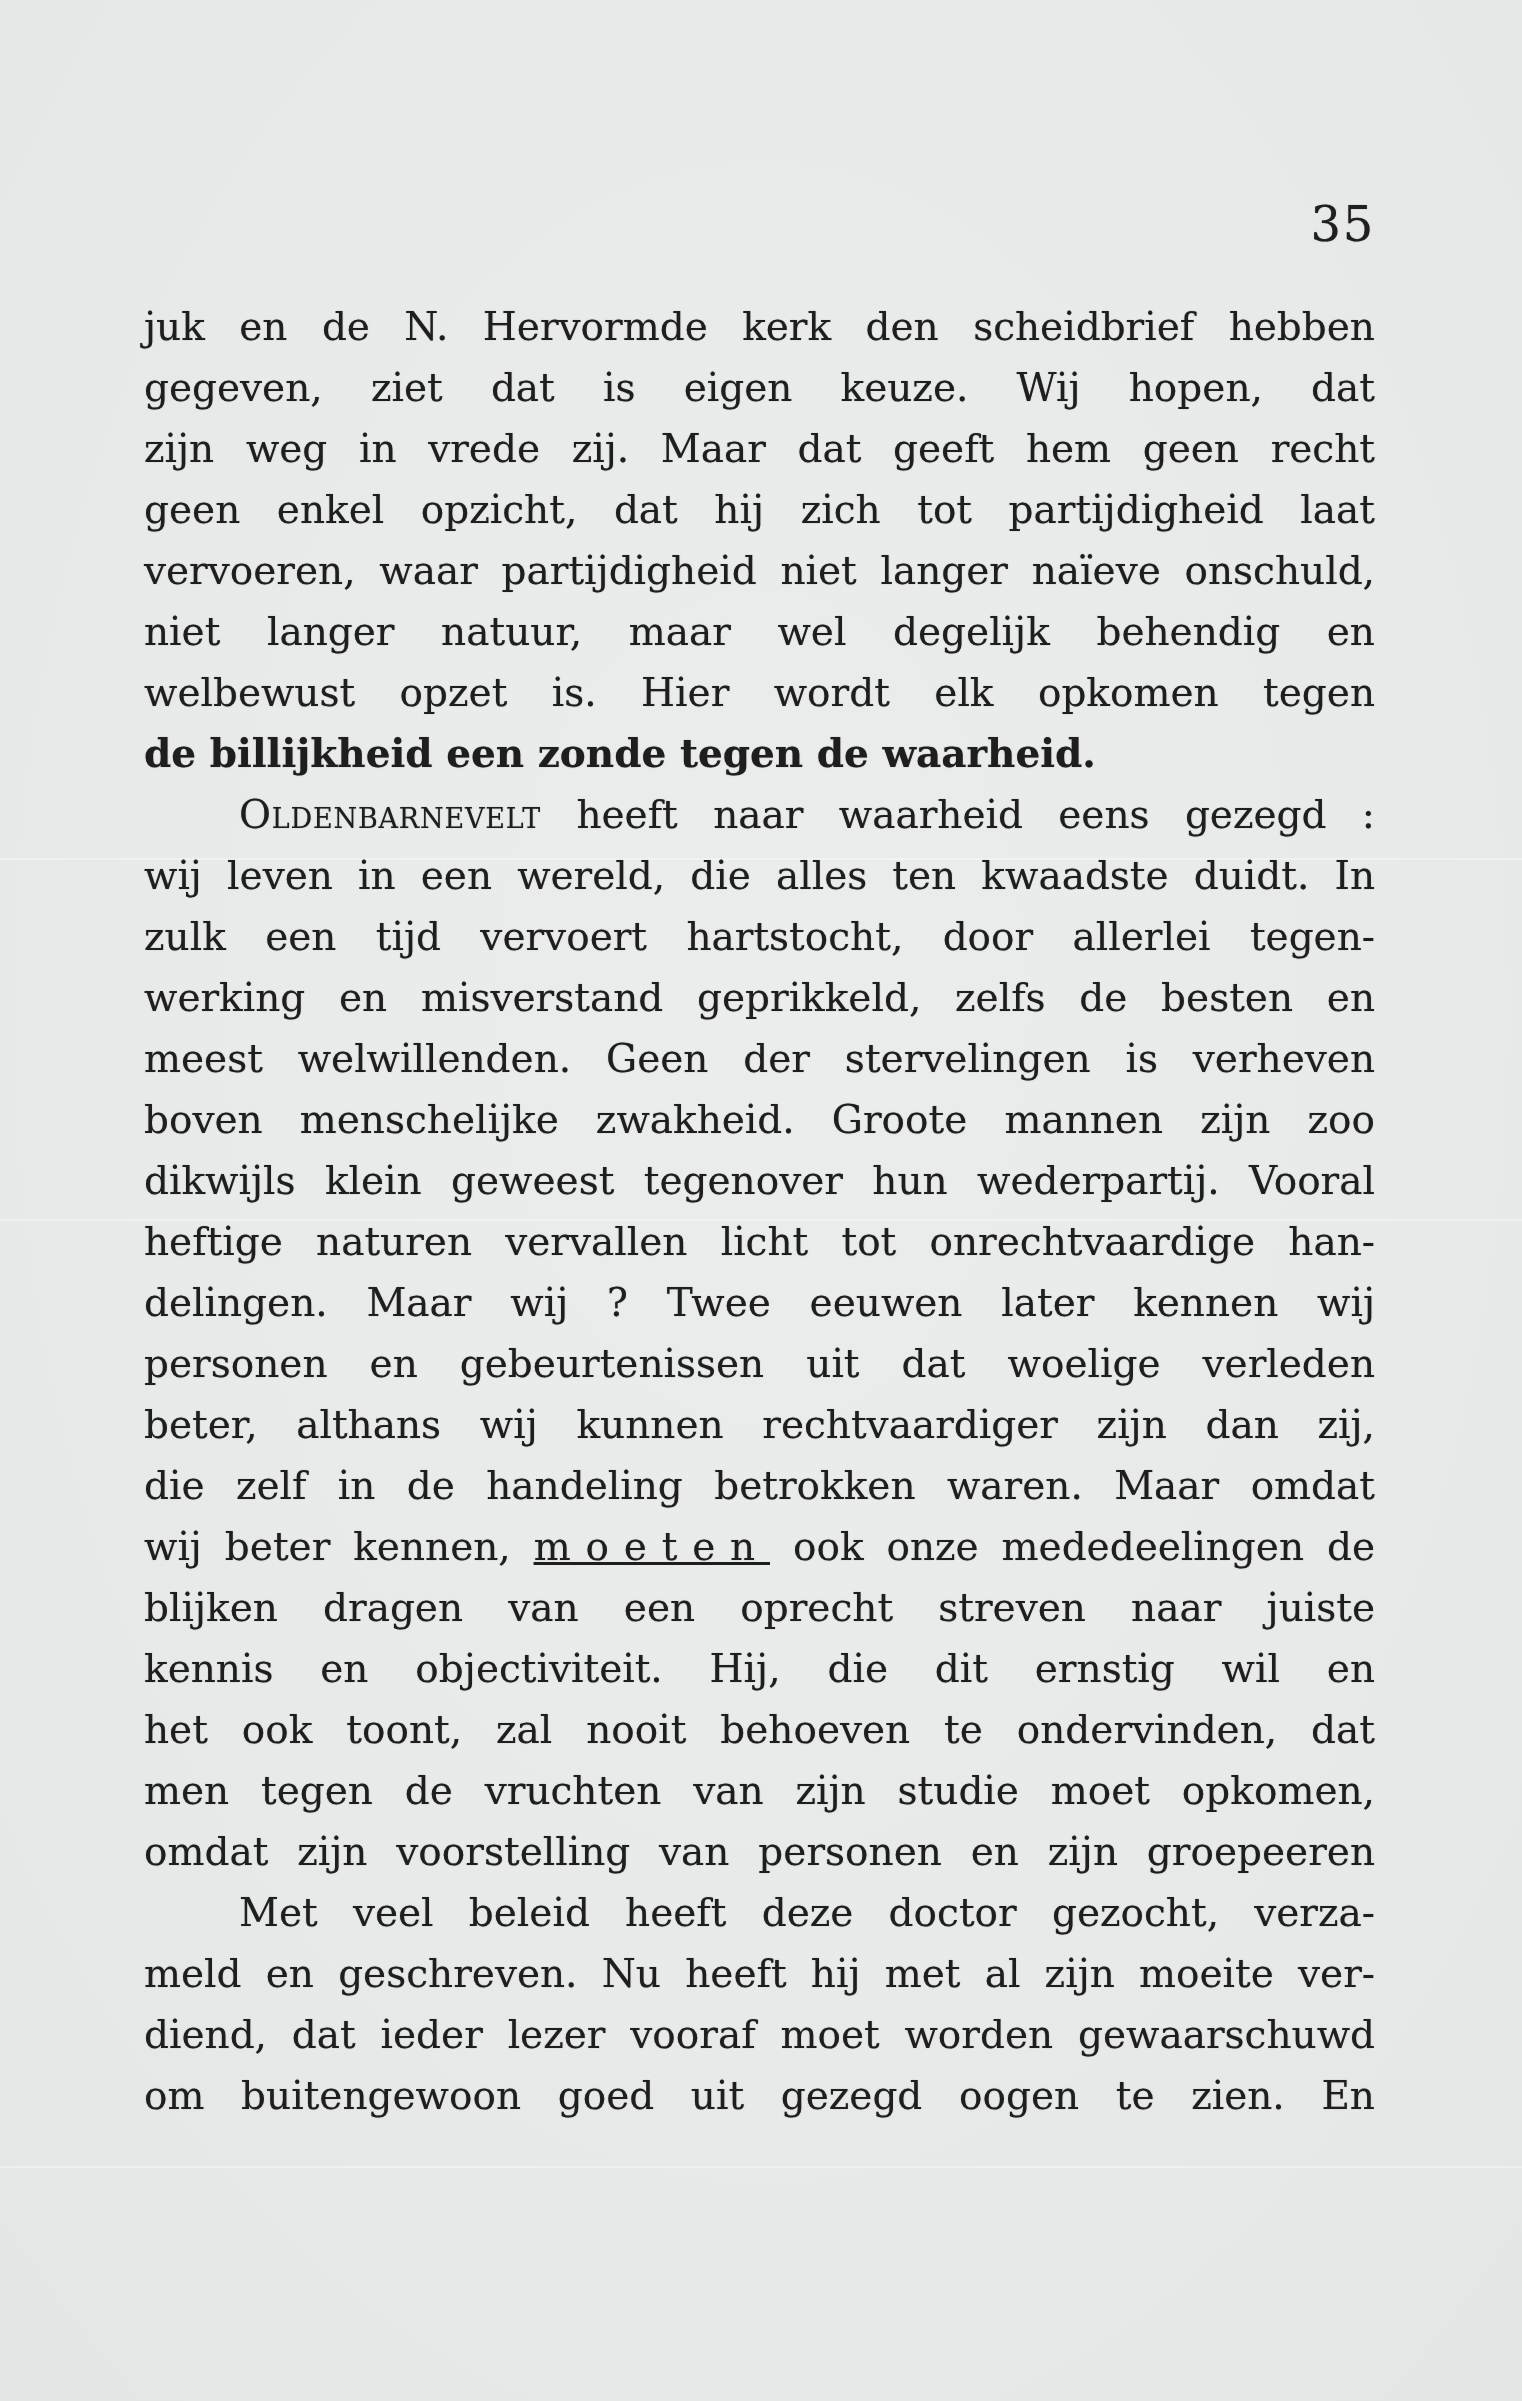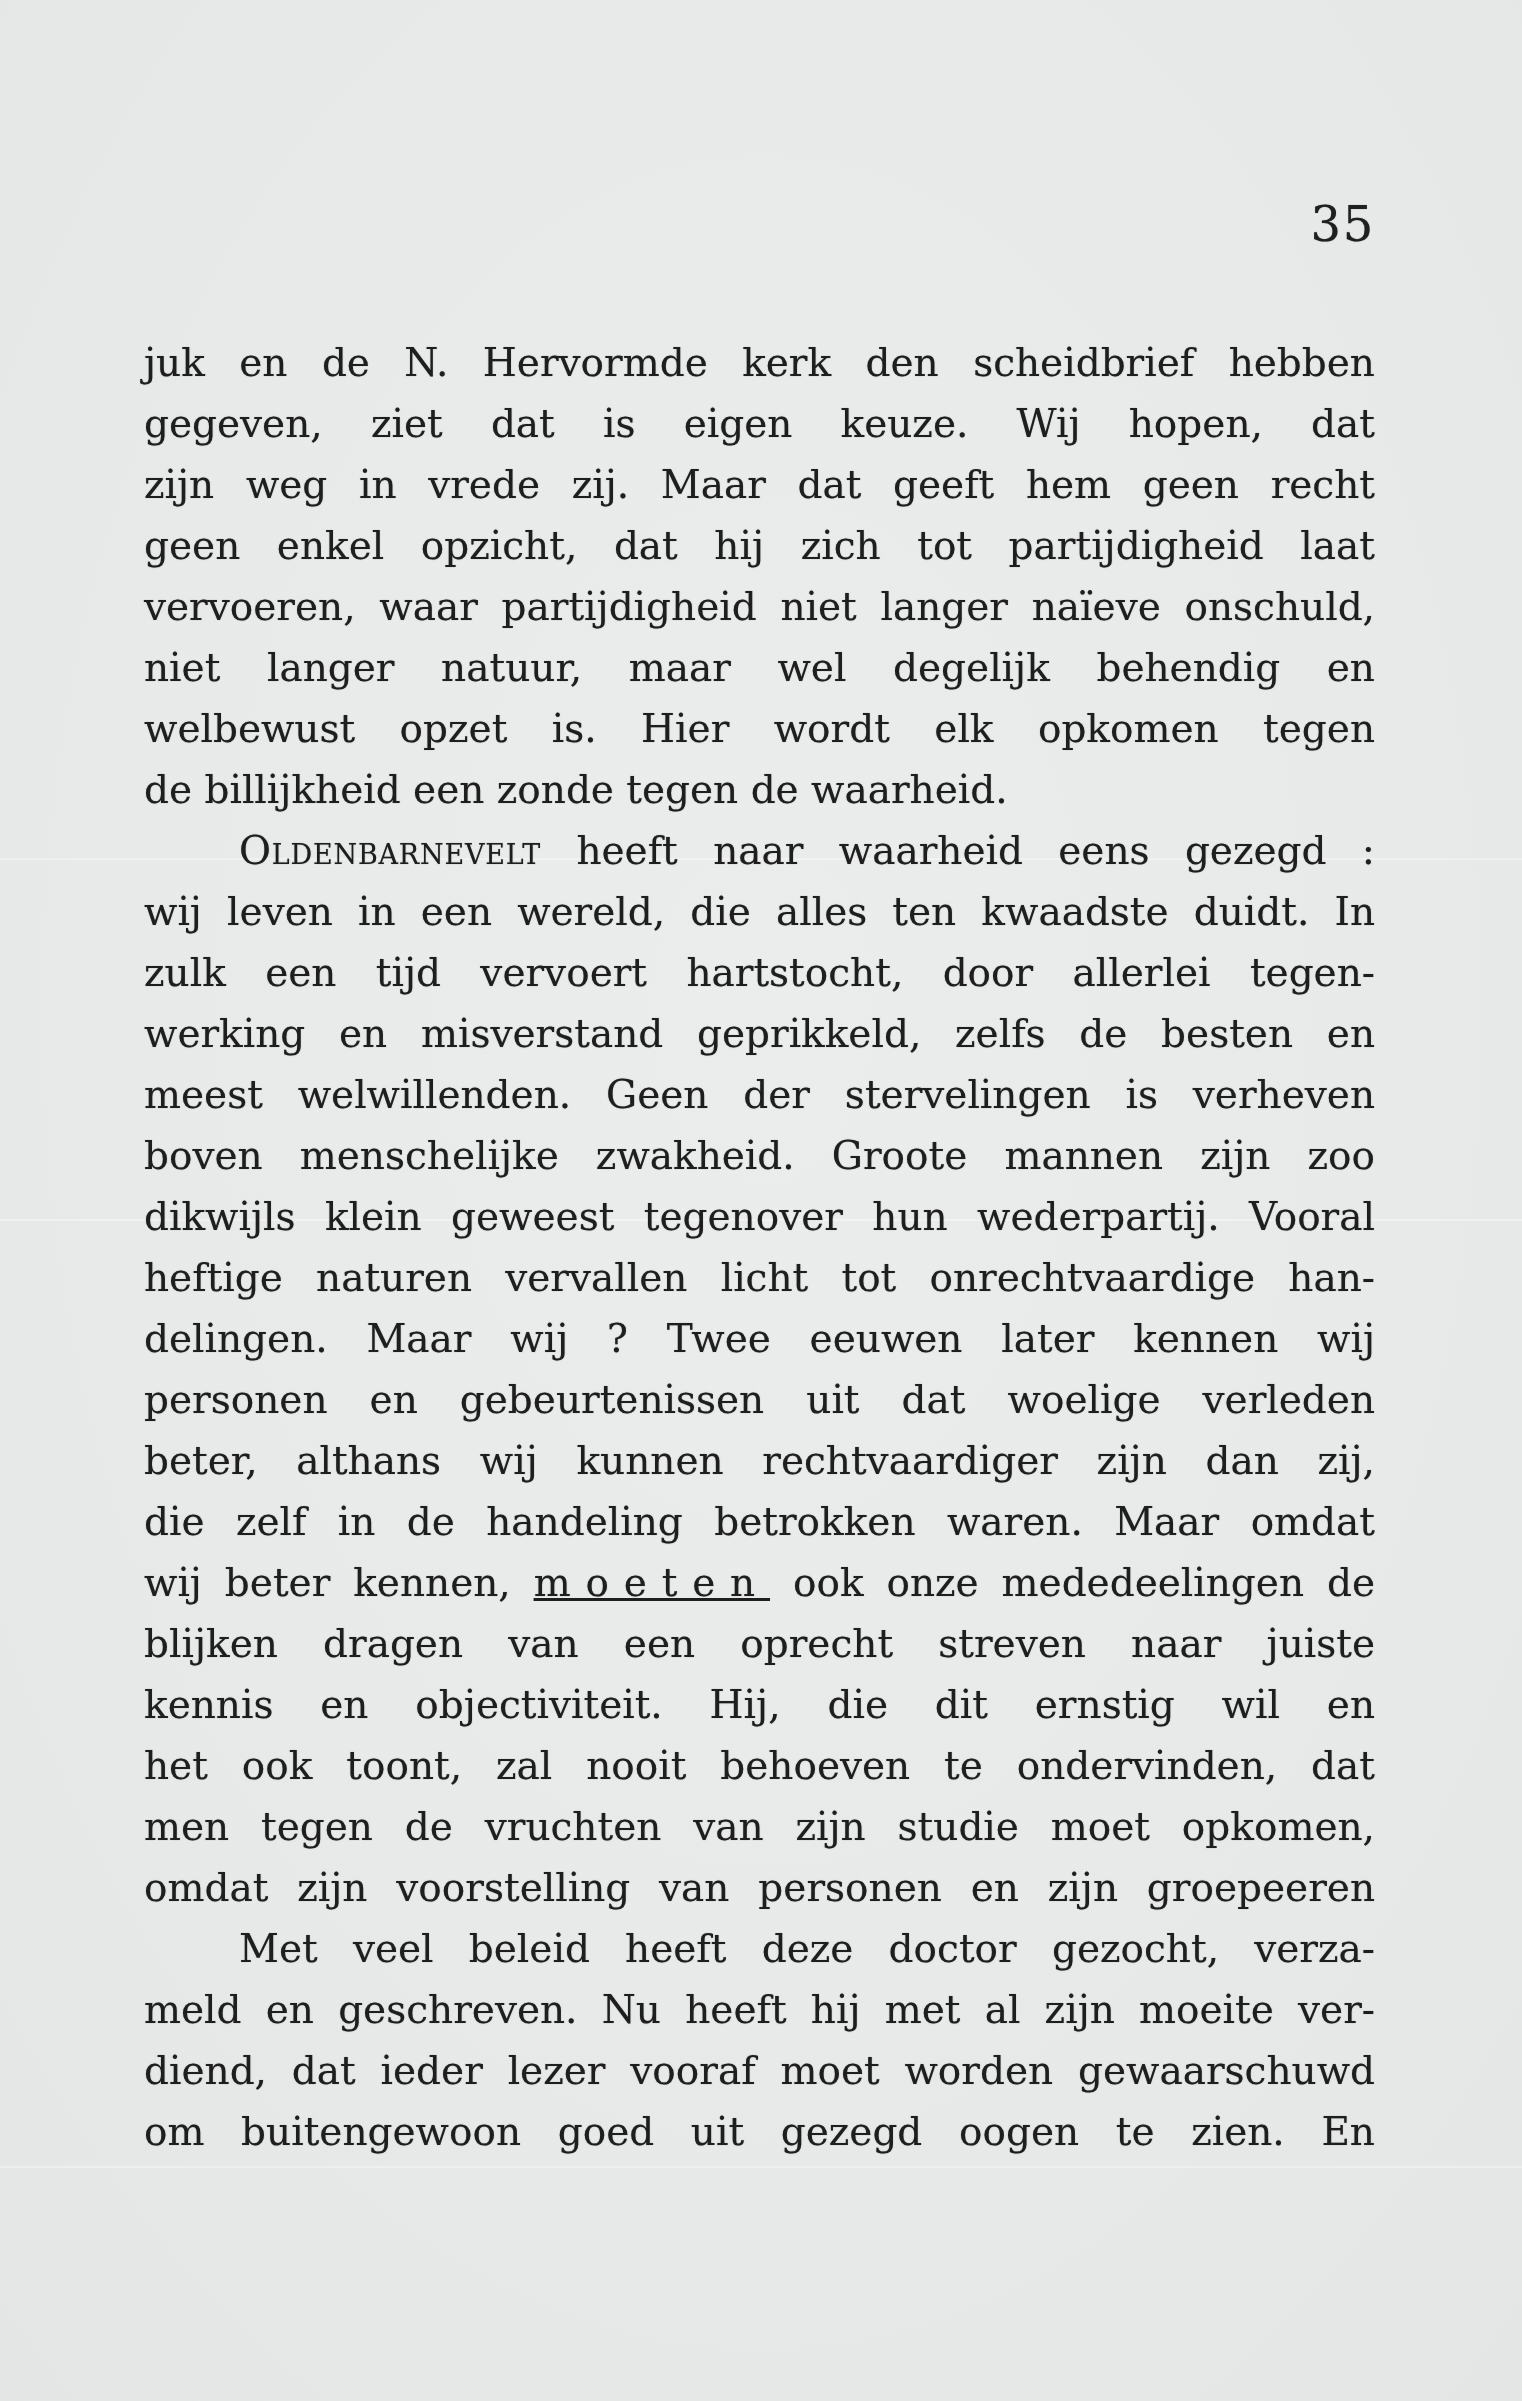--- a/index.html
+++ b/index.html
@@ -36,33 +36,33 @@
     font-size: 48px;
     letter-spacing: 1.7px;
     color: #1f1f1f;
     text-shadow: 0 0 1px rgba(30,30,30,0.55);
   }
   .text-block {
     position: absolute;
     top: 296px;
     left: 144px;
     width: 1231px;
-    margin-top: 36px;
   }
   .line {
     font-size: 39px;
     line-height: 61px;
     color: #1e1e1e;
     text-align: justify;
     text-align-last: justify;
     text-justify: inter-word;
     text-shadow: 0 0 1px rgba(30,30,30,0.5);
   }
   .line.para-end {
     text-align-last: left;
+    font-weight: bold;
   }
   .line.indent {
     text-indent: 95px;
   }
   .sc {
     font-variant: small-caps;
     letter-spacing: 0.8px;
   }
   .sp {
     letter-spacing: 0.38em;

